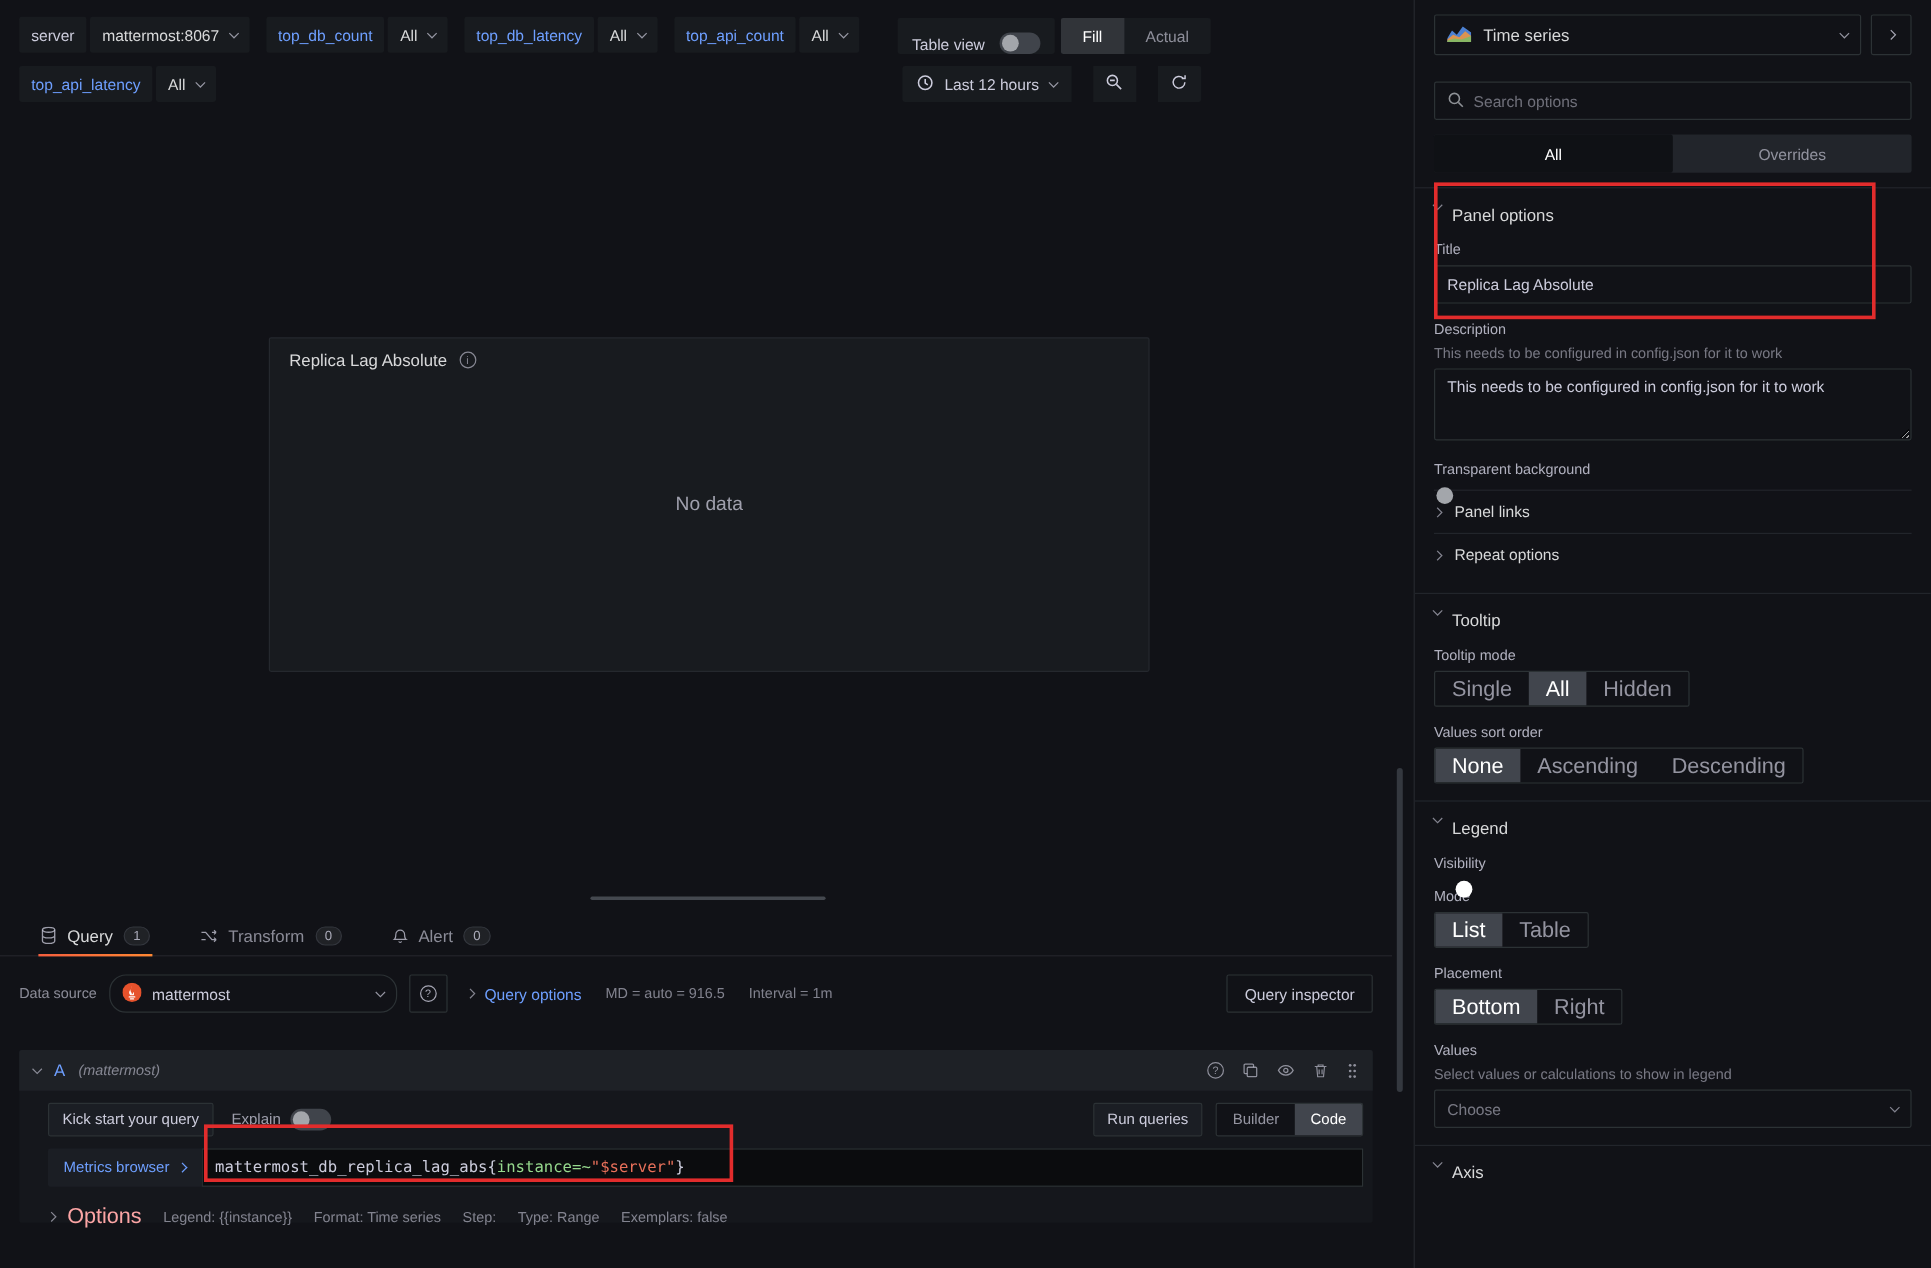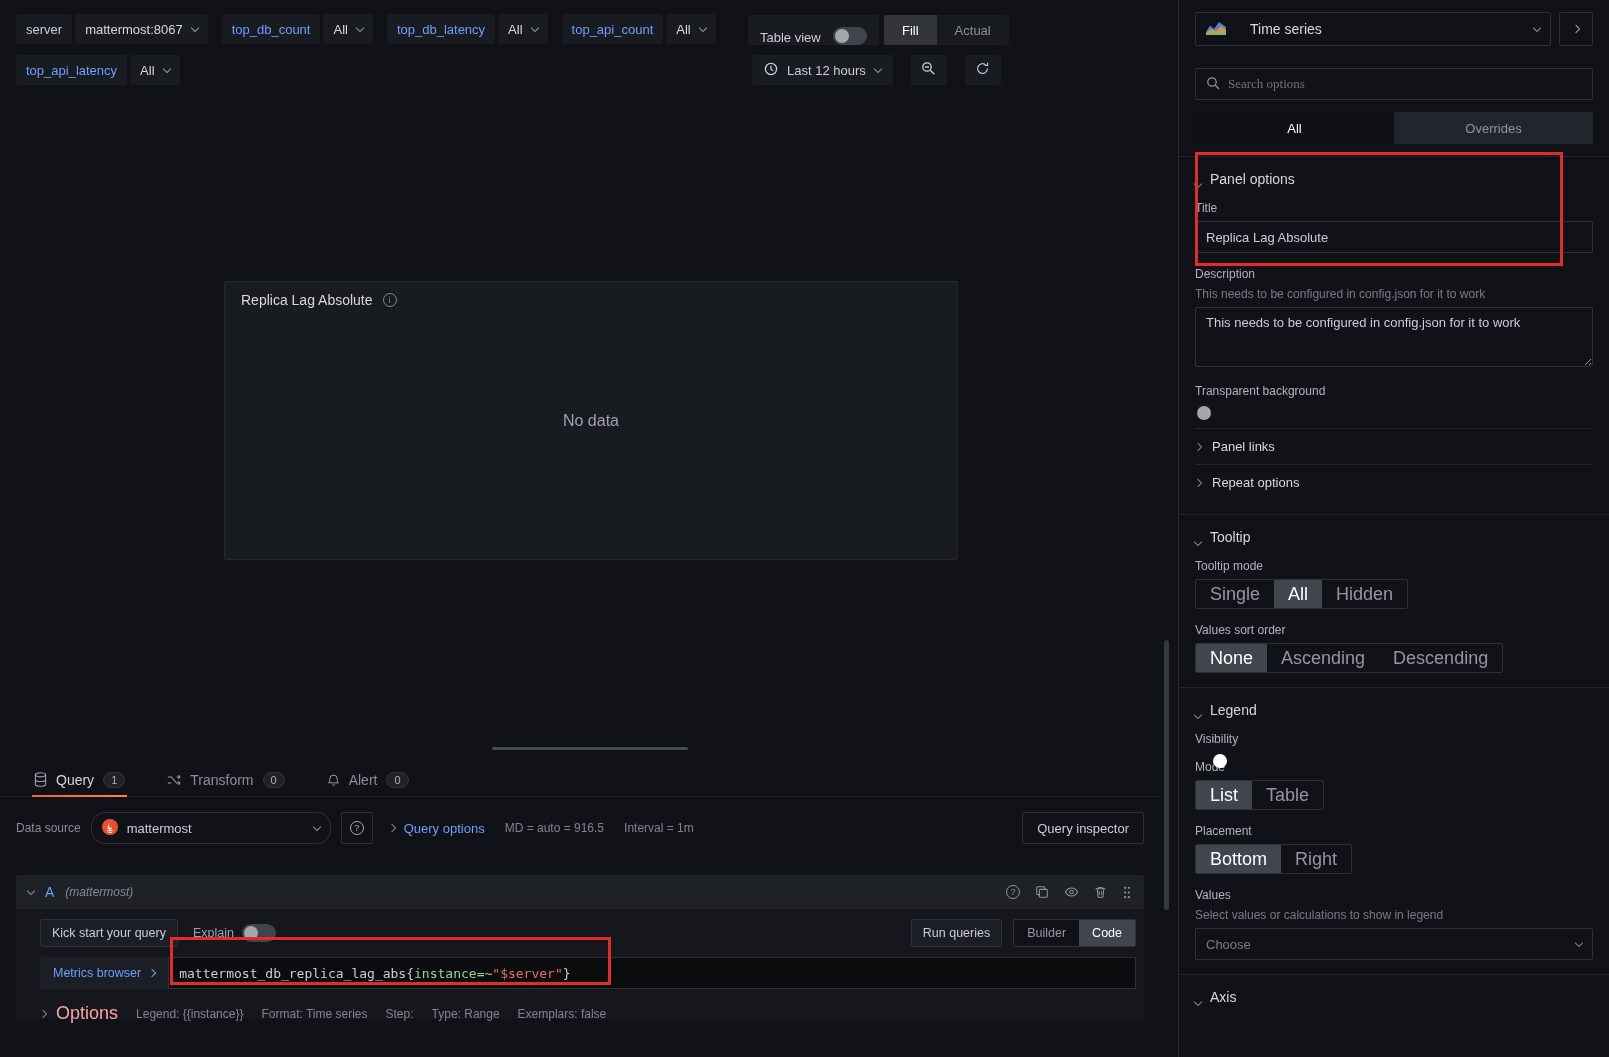--- a/index.html
+++ b/index.html
@@ -78,31 +78,31 @@
   .prom-input{flex:1;height:32px;background:#0b0c0e;border:1px solid #2c3235;display:flex;align-items:center;padding:0 10px;font-family:"DejaVu Sans Mono",monospace;font-size:13px;color:#ccccdc;cursor:text;white-space:pre}
   .tok-label{color:#96d98d}
   .tok-op{color:#96d98d}
   .tok-str{color:#e8705a}
   .qcard-optrow{display:flex;align-items:center;gap:18px;padding:14px 8px 0 24px;font-size:12px;color:rgba(204,204,220,.6)}
   .opt-title{font-size:18px;color:#fca5a5}
 
   
   .sidebar{position:absolute;left:1178px;top:0;width:431px;height:1057px;background:#111217;border-left:1px solid #26282e;}
   .sb-header{display:flex;align-items:center;gap:8px;margin:12px 16px 0;}
-  .viz-select{flex:1;height:34px;border:1px solid #2c3235;border-radius:2px;display:flex;align-items:center;gap:24px;padding:0 10px;cursor:pointer}
+  .viz-select{flex:1;height:34px;border:1px solid #2c3235;border-radius:2px;display:flex;align-items:center;gap:10px;padding:0 10px;cursor:pointer}
   .viz-name{font-size:14px;color:#d8d9da}
   .collapse-btn{width:34px;height:34px;border:1px solid #2c3235;border-radius:2px;display:flex;align-items:center;justify-content:center;cursor:pointer;color:rgba(204,204,220,.8)}
   .sb-search{margin:22px 16px 0;height:32px;border:1px solid #2c3235;border-radius:2px;display:flex;align-items:center;gap:8px;padding:0 10px;}
-  .sb-search input{flex:1;background:transparent;border:none;outline:none;color:#a3a3a3;font-size:13px;font-family:Liberation Serif, serif}
+  .sb-search input{flex:1;background:transparent;border:none;outline:none;color:#a3a3a3;font-size:13px;font-family:Liberation Sans, sans-serif}
   .sb-search input::placeholder{color:rgba(204,204,220,.5)}
   .sb-filter{margin:12px 16px 0;height:32px;background:#22252b;border-radius:2px;display:flex;}
   .sb-filter .opt{flex:1;display:flex;align-items:center;justify-content:center;font-size:13px;color:rgba(204,204,220,.65);cursor:pointer;border-radius:2px}
   .sb-filter .opt.selected{background:#0f1115;color:#fff}
   .sb-section{margin-top:12px;border-top:1px solid #22252b;padding:14px 16px 14px;}
-  .sb-sec-header{display:flex;align-items:flex-end;gap:9px;font-size:14px;font-weight:500;color:#d8d9da;cursor:pointer}
+  .sb-sec-header{display:flex;align-items:flex-start;gap:9px;font-size:14px;font-weight:500;color:#d8d9da;cursor:pointer}
   .field-label{font-size:12px;color:rgba(204,204,220,.85);margin:14px 0 6px}
   .help-text{font-size:12px;color:rgba(204,204,220,.55);margin:0 0 6px}
   .text-input{width:100%;height:32px;background:#111217;border:1px solid #2c3235;border-radius:2px;color:#ccccdc;font-size:13px;padding:0 10px;font-family:inherit}
   .textarea{width:100%;height:60px;background:#111217;border:1px solid #2c3235;border-radius:2px;color:#ccccdc;font-size:13px;padding:6px 10px;resize:vertical;font-family:inherit;line-height:1.45;overflow:hidden}
   .switch{position:relative;width:34px;height:18px;border-radius:9px;background:#40444b;flex:none;cursor:pointer}
   .switch .knob{position:absolute;top:2px;left:2px;width:14px;height:14px;border-radius:50%;background:#a3a6ab}
   .switch.on{background:#3d71d9}
   .switch.on .knob{left:18px;background:#fff}
   .sb-collapse-row{display:flex;align-items:center;gap:11px;height:36px;border-top:1px solid #22252b;font-size:13px;color:#d8d9da;cursor:pointer}
   .sb-collapse-row:first-of-type{margin-top:14px}
@@ -388,21 +388,21 @@
       <span>Panel options</span>
     </div>
     <div class="field-label">Title</div>
     <input class="text-input" type="text" value="Replica Lag Absolute" style="">
     <div class="field-label">Description</div>
     <div class="help-text">This needs to be configured in config.json for it to work</div>
     <textarea class="textarea" style="">This needs to be configured in config.json for it to work</textarea>
     <div class="field-label">Transparent background</div>
     <span class="switch"><span class="knob"></span></span>
 
-    <div class="sb-collapse-row" style="margin-top:30px">
+    <div class="sb-collapse-row" style="margin-top:10px">
       <span class="chev right muted"></span>
       <span>Panel links</span>
     </div>
     <div class="sb-collapse-row">
       <span class="chev right muted"></span>
       <span>Repeat options</span>
     </div>
   </div>
 
   <div class="sb-section" style="margin-top:0">

